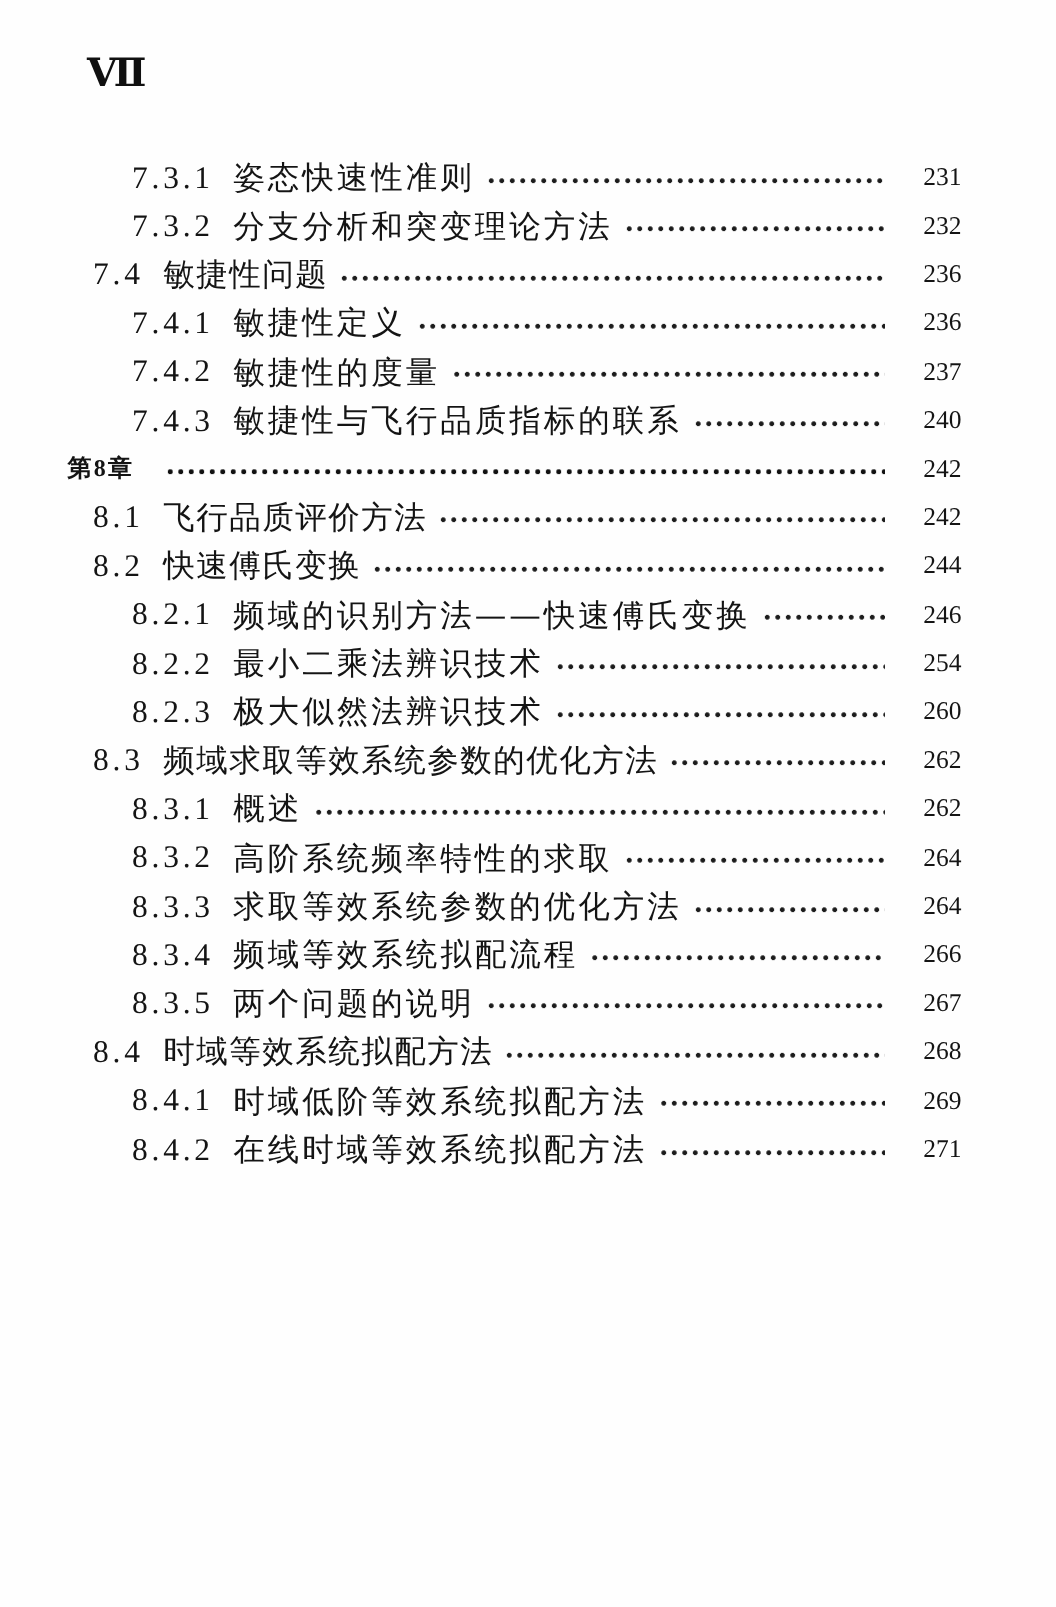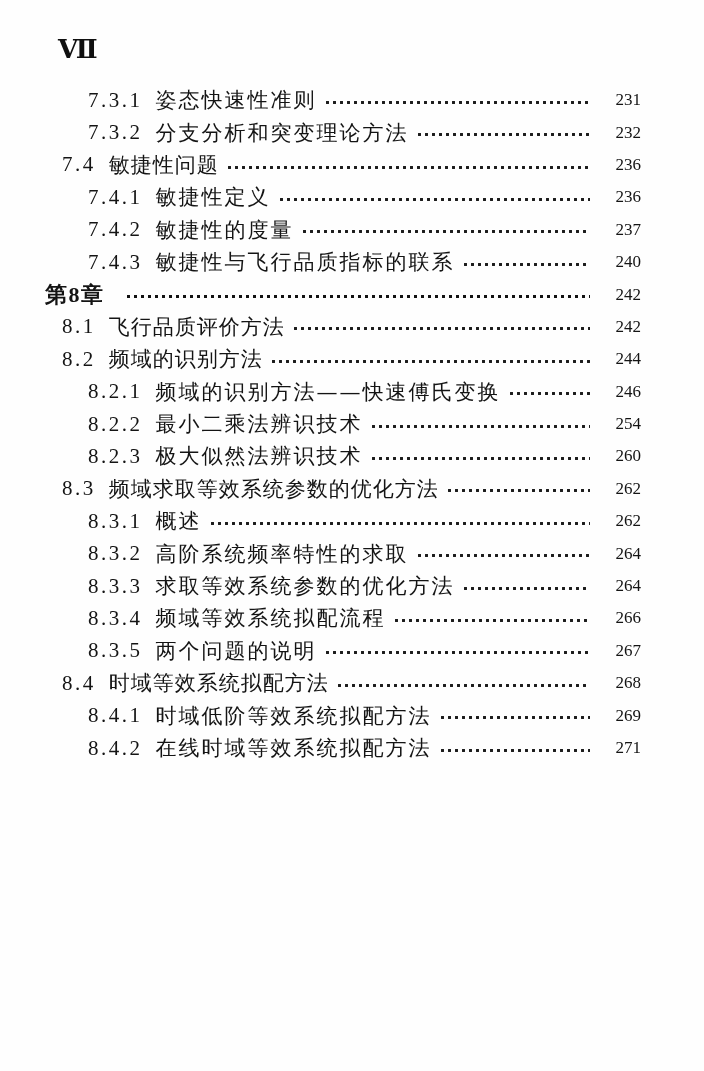--- a/index.html
+++ b/index.html
@@ -18,21 +18,21 @@
   .folio {
     position:absolute;
     left:58px; top:34px;
     font-size:26px;
     font-weight:bold;
     font-family:"DejaVu Serif","DejaVu Sans",serif;
     color:#101010;
   }
   .toc {
     position:absolute;
-    left:45px; top:84px;
+    left:45px; top:102px;
     width:596px;
   }
   .row {
     display:flex;
     align-items:center;
     height:32.4px;
     font-size:21px;
     white-space:nowrap;
   }
   .row .num {
@@ -59,21 +59,21 @@
     flex:0 0 auto;
     width:44px;
     text-align:right;
     font-family:"Liberation Serif","DejaVu Serif",serif;
     font-size:17px;
   }
   .level-1 { padding-left:0; }
   .level-2 { padding-left:17px; }
   .level-3 { padding-left:43px; }
   .level-3 .title { letter-spacing:2px; }
-  .bold .num, .bold .title { font-weight:bold; font-size:22px; letter-spacing:1.5px; }
+  .bold .num, .bold .title { font-weight:bold; font-size:16px; letter-spacing:1.5px; }
   .bold .leader { background-image:radial-gradient(circle, #111 1.5px, rgba(0,0,0,0) 1.9px); }
 </style>
 </head>
 <body>
 
 <div class="page">
 
   <div class="folio">Ⅶ</div>
 
   <div class="toc">
@@ -119,21 +119,21 @@
     <span class="pg">242</span>
   </div>
       <div class="row level-2">
     <span class="num">8.1</span>
     <span class="title">飞行品质评价方法</span>
     <span class="leader"></span>
     <span class="pg">242</span>
   </div>
       <div class="row level-2">
     <span class="num">8.2</span>
-    <span class="title">频域的识别方法</span>
+    <span class="title">快速傅氏变换</span>
     <span class="leader"></span>
     <span class="pg">244</span>
   </div>
       <div class="row level-3">
     <span class="num">8.2.1</span>
     <span class="title">频域的识别方法——快速傅氏变换</span>
     <span class="leader"></span>
     <span class="pg">246</span>
   </div>
       <div class="row level-3">

